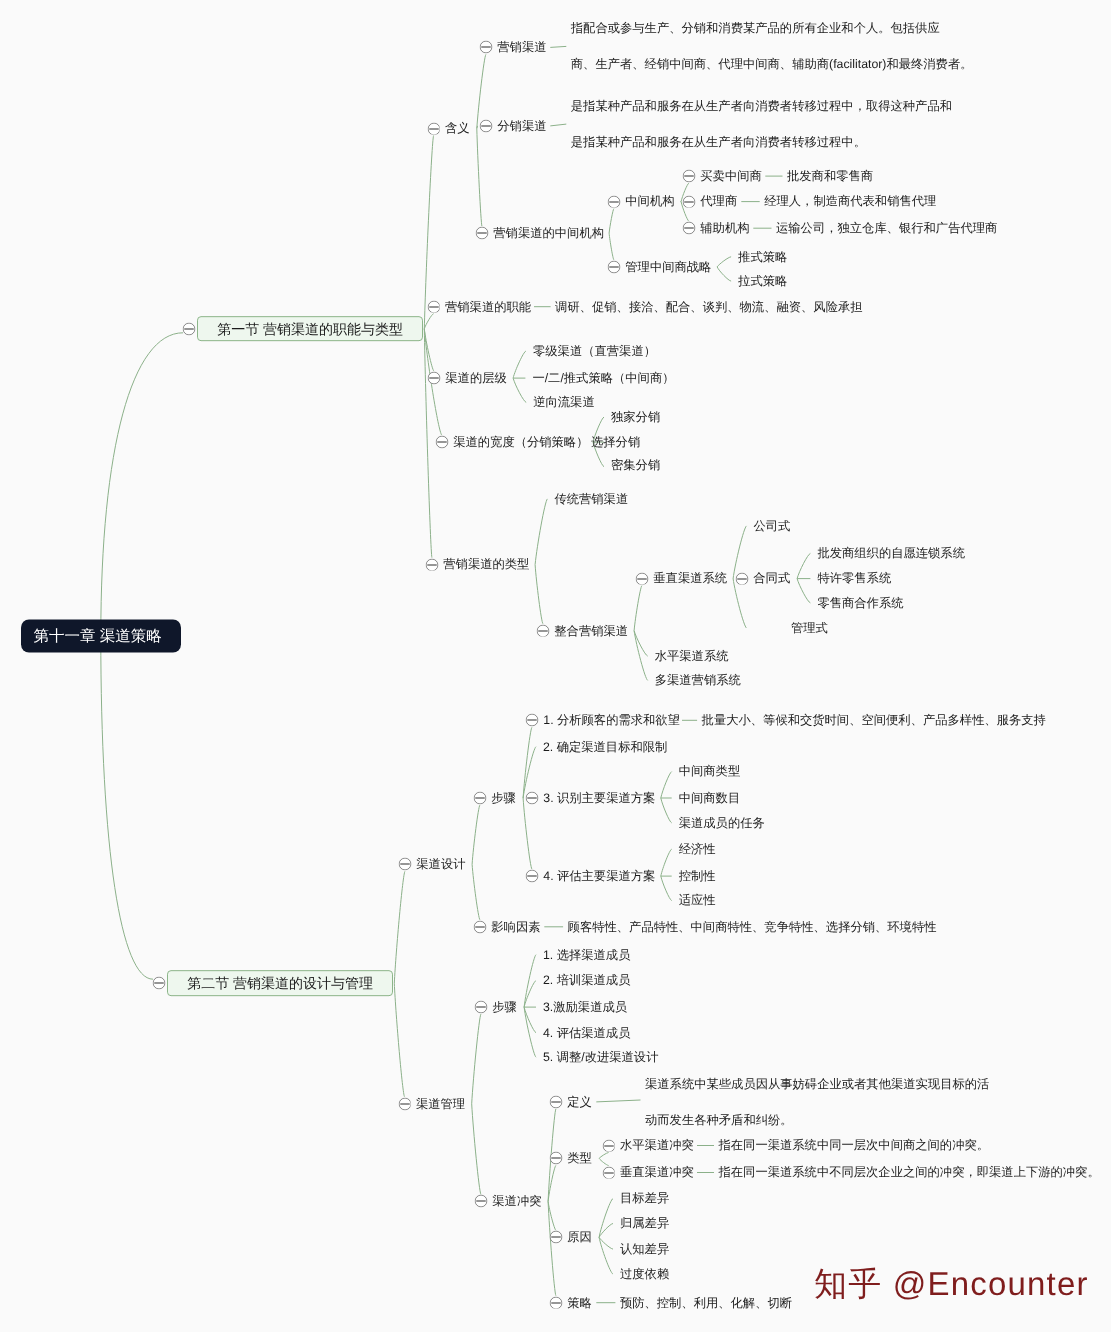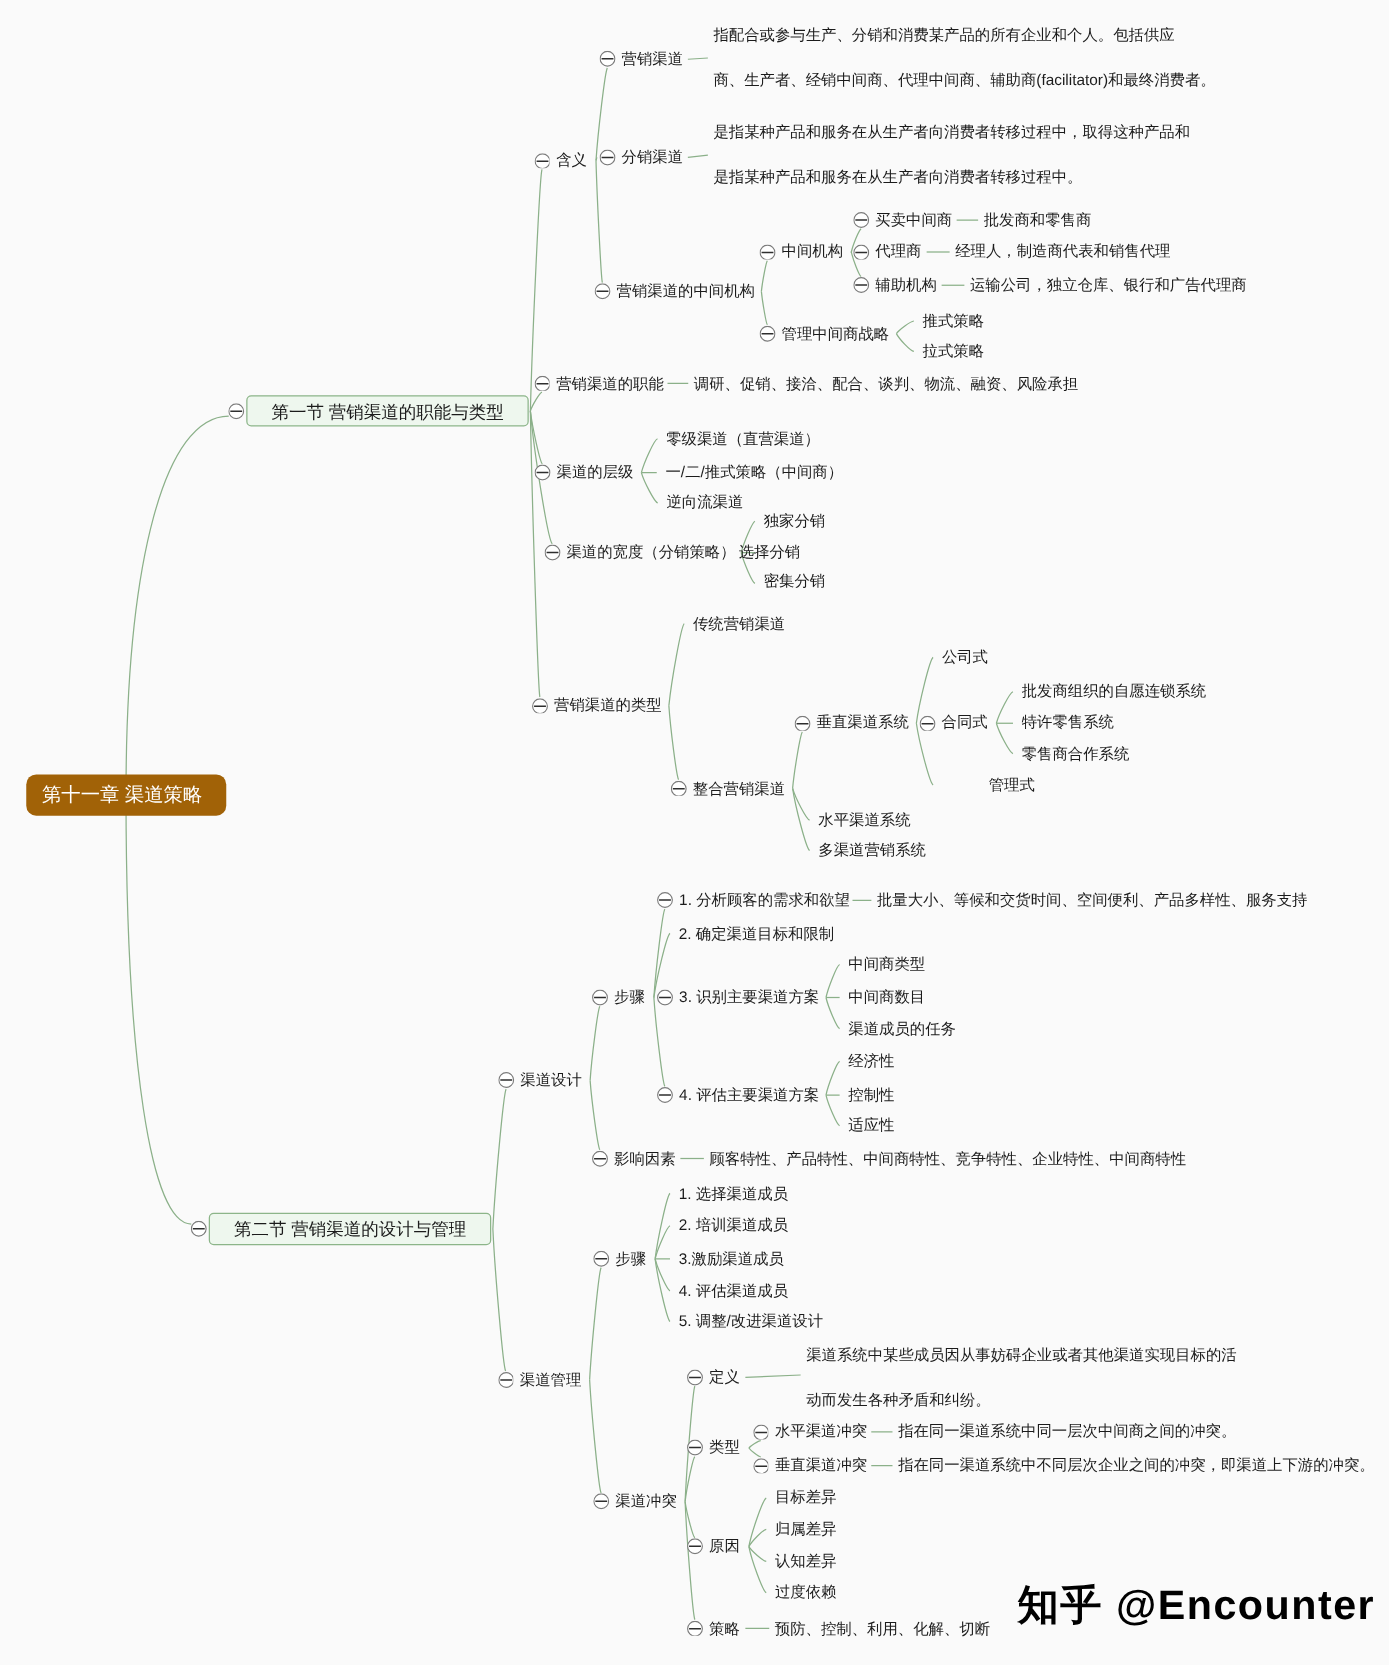--- a/index.html
+++ b/index.html
@@ -6,29 +6,29 @@
   html,body{margin:0;padding:0;}
   body{width:1111px;height:1332px;background:#fafafa;overflow:hidden;
        font-family:"Liberation Sans",sans-serif;}
   #canvas{position:relative;width:1111px;height:1332px;-webkit-font-smoothing:antialiased;opacity:0.999;}
   .node,.secbox,.rootbox,.wm{-webkit-font-smoothing:antialiased;text-rendering:geometricPrecision;}
   svg.links{position:absolute;left:0;top:0;width:1111px;height:1332px;pointer-events:none;}
   .node{position:absolute;white-space:nowrap;font-size:12.3px;color:#1b1b1b;line-height:1;
         transform:translateY(-50%);margin-top:-0.2px;}
   .ico{position:absolute;width:12.8px;height:12.8px;transform:translate(-50%,-50%);line-height:0;
        cursor:pointer;}
-  .rootbox{position:absolute;background:#a16207;border-radius:8px;color:#ffffff;font-size:15.5px;
+  .rootbox{position:absolute;background:#0f172a;border-radius:8px;color:#ffffff;font-size:15.5px;
            height:33px;line-height:33px;transform:translateY(-50%);white-space:nowrap;
            box-sizing:border-box;padding-left:12.5px;cursor:pointer;opacity:0.999;}
   .secbox{position:absolute;background:#eef7ee;border:1px solid #8cb589;border-radius:4px;
           color:#1b1b1b;font-size:14px;height:25.7px;line-height:24px;box-sizing:border-box;
           transform:translateY(-50%);white-space:nowrap;padding-left:19.2px;cursor:pointer;
           opacity:0.999;}
-  .wm{position:absolute;color:#000000;font-size:33px;letter-spacing:1.2px;white-space:nowrap;
-      font-weight:700;line-height:1;user-select:none;}
+  .wm{position:absolute;color:#7f1d1d;font-size:33px;letter-spacing:1.2px;white-space:nowrap;
+      font-weight:400;line-height:1;user-select:none;}
 </style>
 </head>
 <body>
 
 <div id="canvas">
 <svg class="links" viewBox="0 0 1111 1332" width="1111" height="1332">
 <path fill="none" stroke="#8bb089" stroke-width="1" d="M100.8,636.0 C100.8,448.0 132.0,332.8 183.0,332.8"></path>
 <path fill="none" stroke="#8bb089" stroke-width="1" d="M100.8,636.0 C100.8,848.8 120.6,979.2 153.0,979.2"></path>
 <path fill="none" stroke="#8bb089" stroke-width="1" d="M424.3,328.8 C425.8,270.8 431.7,141.3 433.6,135.5"></path>
 <path fill="none" stroke="#8bb089" stroke-width="1" d="M424.3,328.8 C425.8,324.3 431.7,314.2 433.6,313.7"></path>
@@ -252,21 +252,21 @@
       </svg></span>
 <div class="node" style="left:543.3px;top:876.1px"><span>4. 评估主要渠道方案</span></div>
 <div class="node" style="left:678.7px;top:849.1px"><span>经济性</span></div>
 <div class="node" style="left:678.7px;top:876.1px"><span>控制性</span></div>
 <div class="node" style="left:678.7px;top:900.6px"><span>适应性</span></div>
 <span class="ico" style="left:479.9px;top:926.8px"><svg viewBox="0 0 12.8 12.8" width="12.8" height="12.8">
         <circle cx="6.4" cy="6.4" r="5.9" fill="#ffffff" stroke="#7b7b7b" stroke-width="0.9"></circle>
         <line x1="1.65" y1="6.4" x2="11.15" y2="6.4" stroke="#2e2e2e" stroke-width="1.25"></line>
       </svg></span>
 <div class="node" style="left:491.3px;top:926.8px"><span>影响因素</span></div>
-<div class="node" style="left:567.6px;top:926.8px"><span>顾客特性、产品特性、中间商特性、竞争特性、企业特性、中间商特性</span></div>
+<div class="node" style="left:567.6px;top:926.8px"><span>顾客特性、产品特性、中间商特性、竞争特性、选择分销、环境特性</span></div>
 <span class="ico" style="left:404.5px;top:1103.8px"><svg viewBox="0 0 12.8 12.8" width="12.8" height="12.8">
         <circle cx="6.4" cy="6.4" r="5.9" fill="#ffffff" stroke="#7b7b7b" stroke-width="0.9"></circle>
         <line x1="1.65" y1="6.4" x2="11.15" y2="6.4" stroke="#2e2e2e" stroke-width="1.25"></line>
       </svg></span>
 <div class="node" style="left:415.9px;top:1103.8px"><span>渠道管理</span></div>
 <span class="ico" style="left:480.9px;top:1007.1px"><svg viewBox="0 0 12.8 12.8" width="12.8" height="12.8">
         <circle cx="6.4" cy="6.4" r="5.9" fill="#ffffff" stroke="#7b7b7b" stroke-width="0.9"></circle>
         <line x1="1.65" y1="6.4" x2="11.15" y2="6.4" stroke="#2e2e2e" stroke-width="1.25"></line>
       </svg></span>
 <div class="node" style="left:492.3px;top:1007.1px"><span>步骤</span></div>

